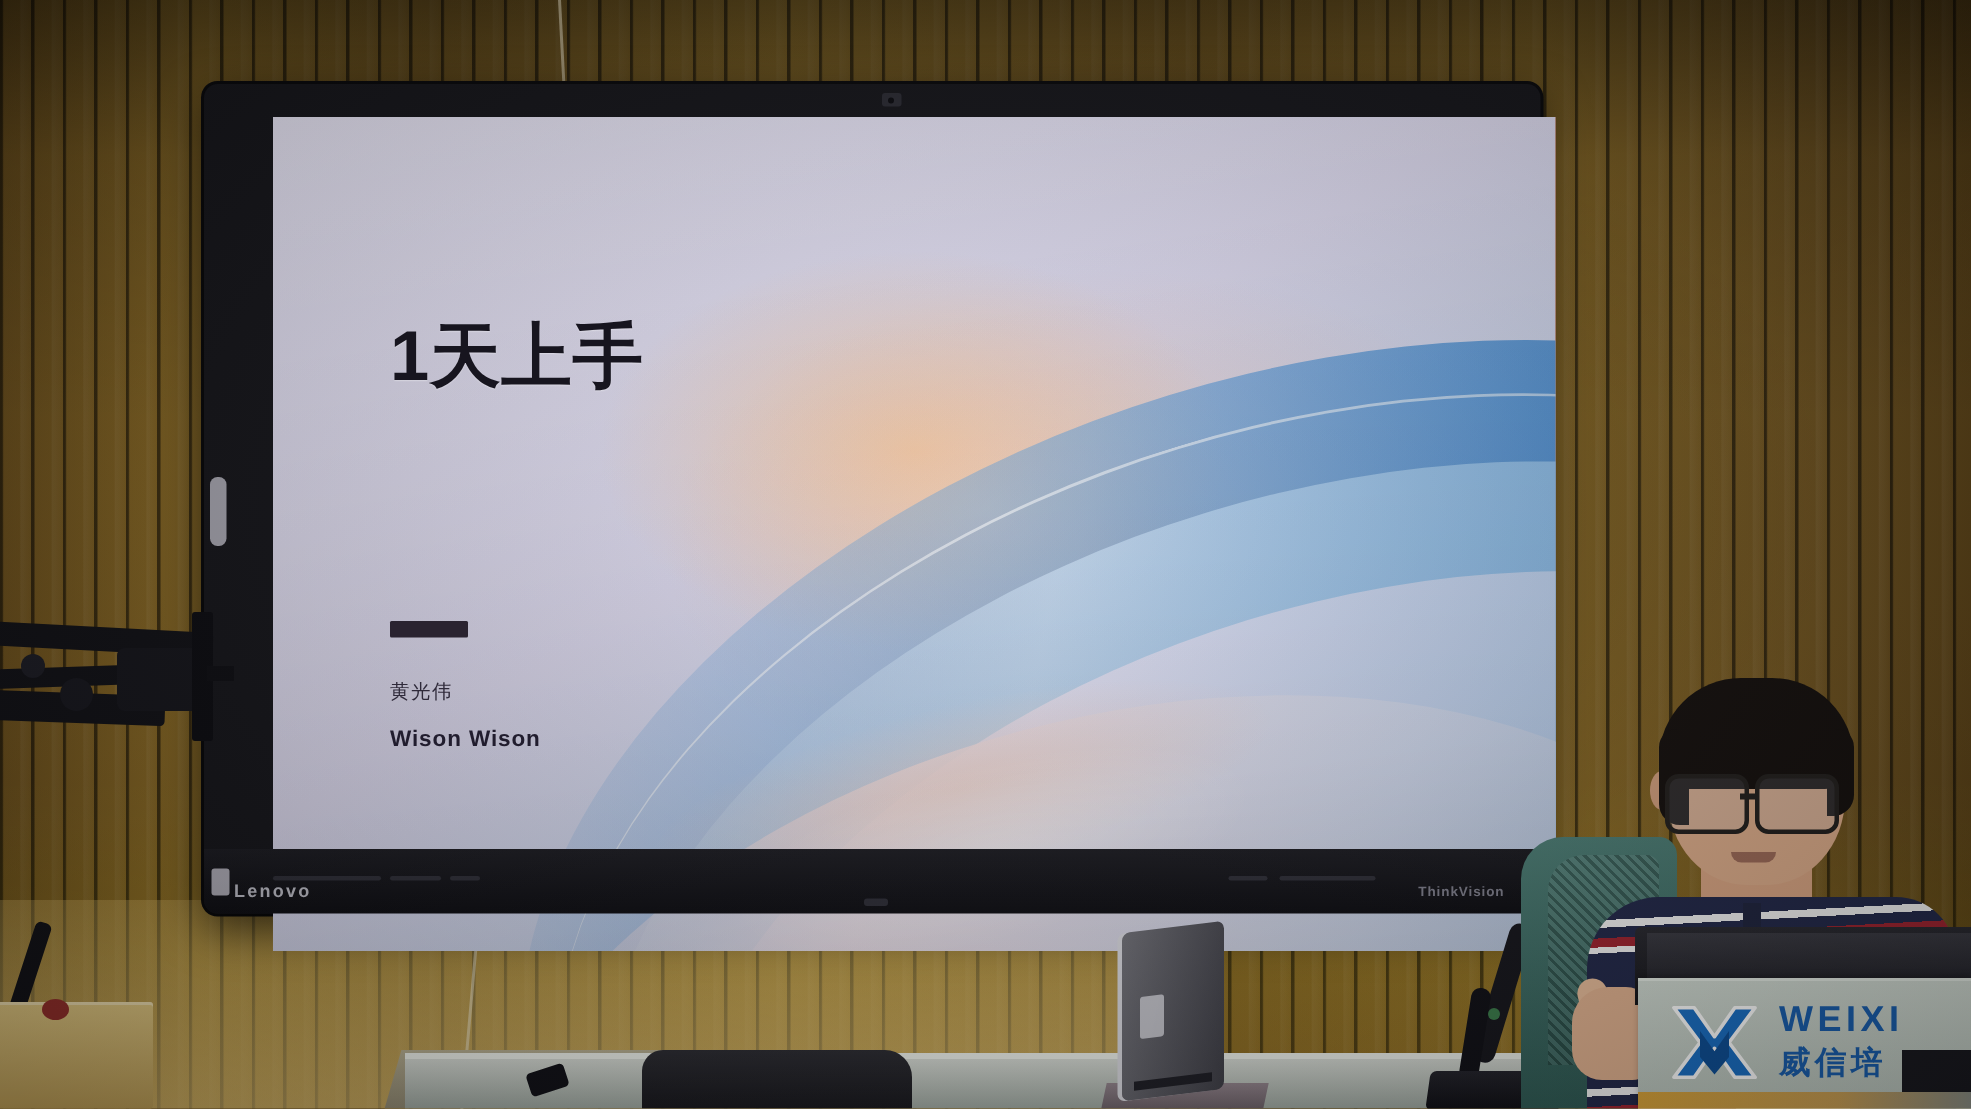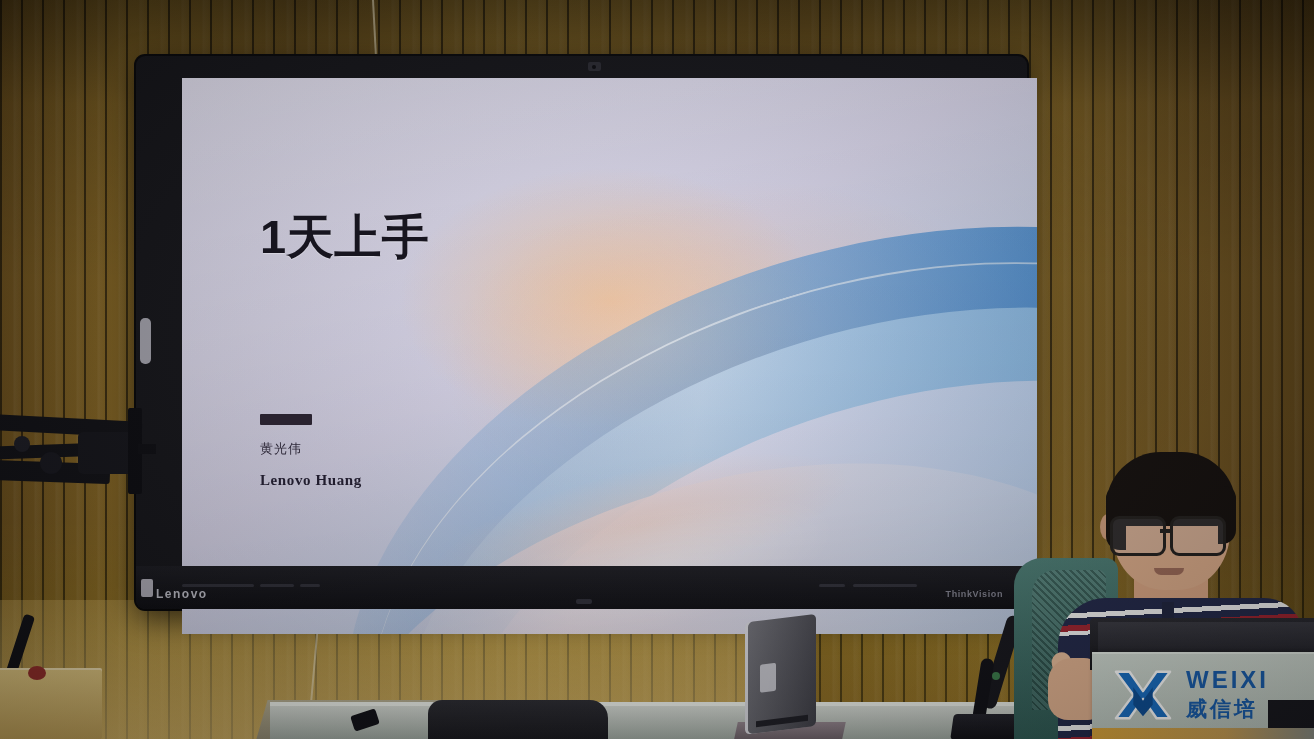--- a/index.html
+++ b/index.html
@@ -84,21 +84,21 @@
                   rgba(0,0,0,.05) 78%, rgba(0,0,0,.10) 100%);}
 
   
   .slide-text{position:absolute;left:78px;top:134px;z-index:5;}
   .t-line{color:#17151f;font-weight:700;letter-spacing:.5px;line-height:1.05;
           text-shadow:0 1px 1px rgba(255,255,255,.35);}
   .t1{font-size:47px;}
   .t2{font-size:50px;margin-top:20px;white-space:nowrap;}
   .rule{position:absolute;left:78px;top:336px;width:52px;height:11px;
         background:#2a2330;border-radius:1px;z-index:5;}
-  .byline{position:absolute;left:78px;top:362px;z-index:5;font-family:Liberation Serif, serif;}
+  .byline{position:absolute;left:78px;top:374px;z-index:5;}
   .by-cn{font-size:13px;color:#2f2a3a;letter-spacing:1px;}
   .by-en{font-size:15px;color:#211d2e;font-weight:700;letter-spacing:.6px;margin-top:14px;}
 
   
   .bezel-bottom{position:absolute;left:0;bottom:0;width:100%;height:43px;
         background:linear-gradient(180deg,#1b1b21,#0d0d12);
         border-radius:0 0 9px 9px;}
   .brand-lenovo{position:absolute;left:20px;bottom:8px;font-size:12px;color:#b9b9c2;
         letter-spacing:1.5px;font-weight:600;}
   .brand-tv{position:absolute;right:24px;bottom:10px;font-size:9px;color:#7d7d8a;
@@ -260,21 +260,21 @@
       <div class="glow"></div>
 
       <div class="slide-text">
         <div class="t-line t1">1天上手</div>
       </div>
 
       <div class="rule"></div>
 
       <div class="byline">
         <div class="by-cn">黄光伟</div>
-        <div class="by-en">Lenovo Huang</div>
+        <div class="by-en">Wison Wison</div>
       </div>
 
       <div class="screen-sheen"></div>
     </div>
 
     <div class="bezel-bottom">
       <div class="vent v1"></div>
       <div class="vent v2"></div>
       <div class="vent v3"></div>
       <div class="vent v4"></div>

